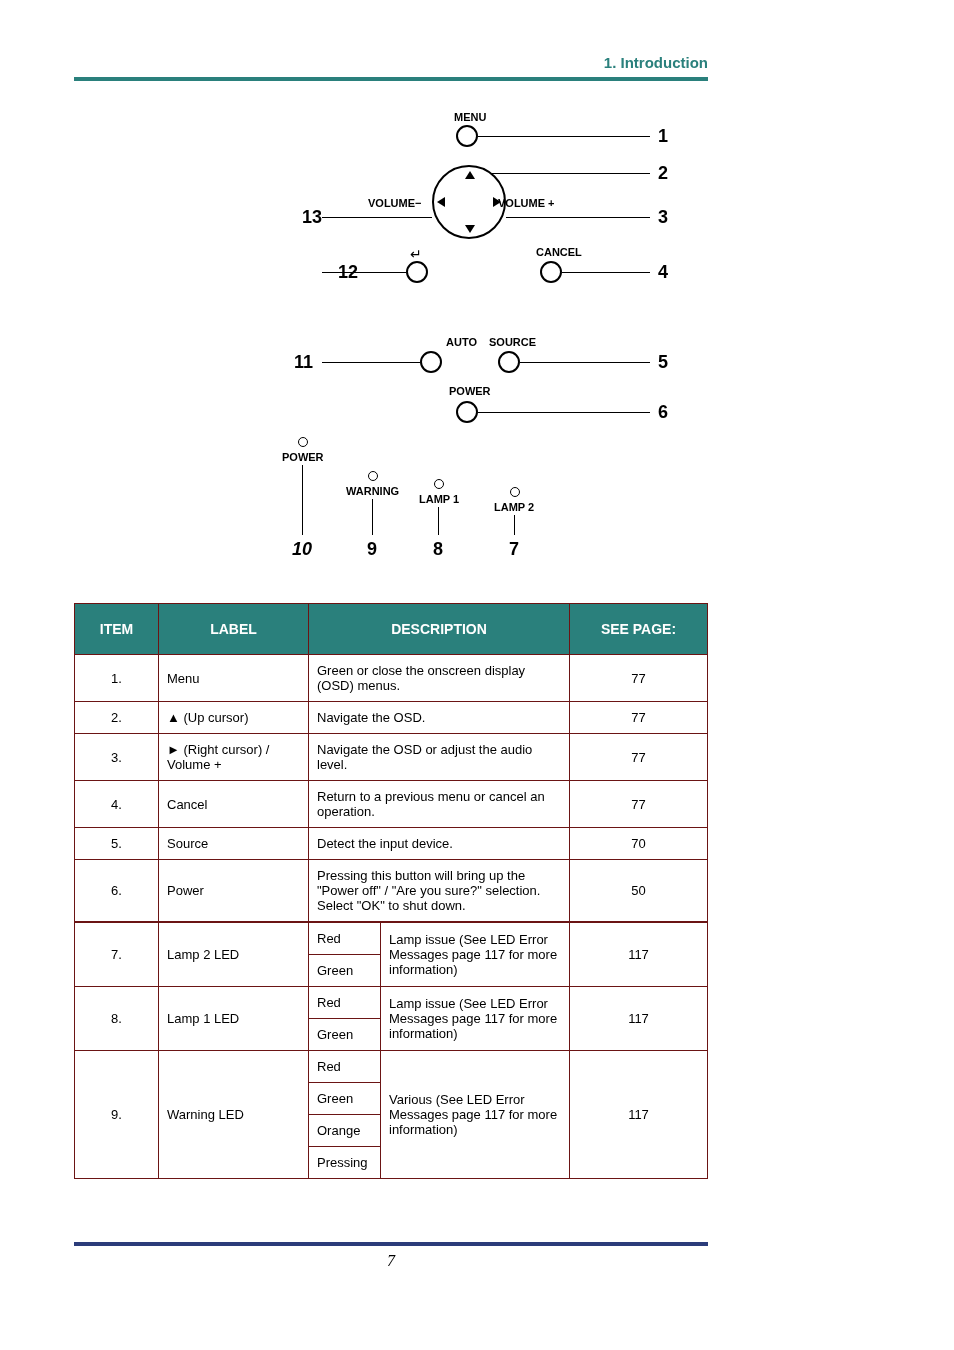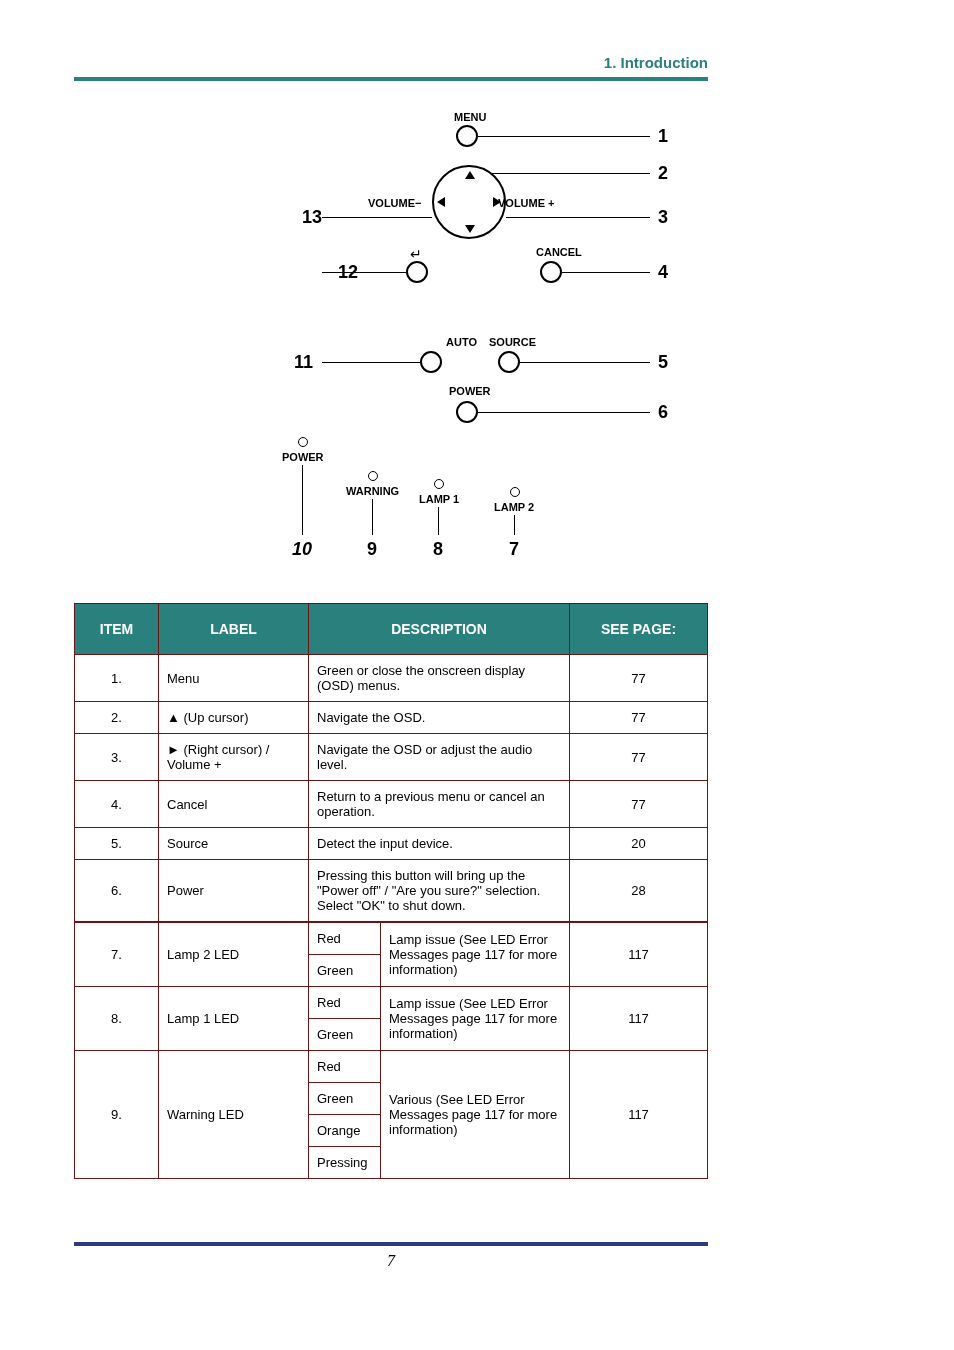--- a/index.html
+++ b/index.html
@@ -256,27 +256,27 @@
       <tr>
         <td class="col-item">4.</td>
         <td>Cancel</td>
         <td>Return to a previous menu or cancel an operation.</td>
         <td class="col-page">77</td>
       </tr>
       <tr>
         <td class="col-item">5.</td>
         <td>Source</td>
         <td>Detect the input device.</td>
-        <td class="col-page">20</td>
+        <td class="col-page">70</td>
       </tr>
       <tr>
         <td class="col-item">6.</td>
         <td>Power</td>
         <td>Pressing this button will bring up the "Power off" / "Are you sure?" selection. Select "OK" to shut down.</td>
-        <td class="col-page">28</td>
+        <td class="col-page">50</td>
       </tr>
     </tbody>
   </table>
 
   <table class="table" style="border-top:none;">
     <colgroup>
       <col class="col-item">
       <col class="col-lbl">
       <col class="sub-left">
       <col>

